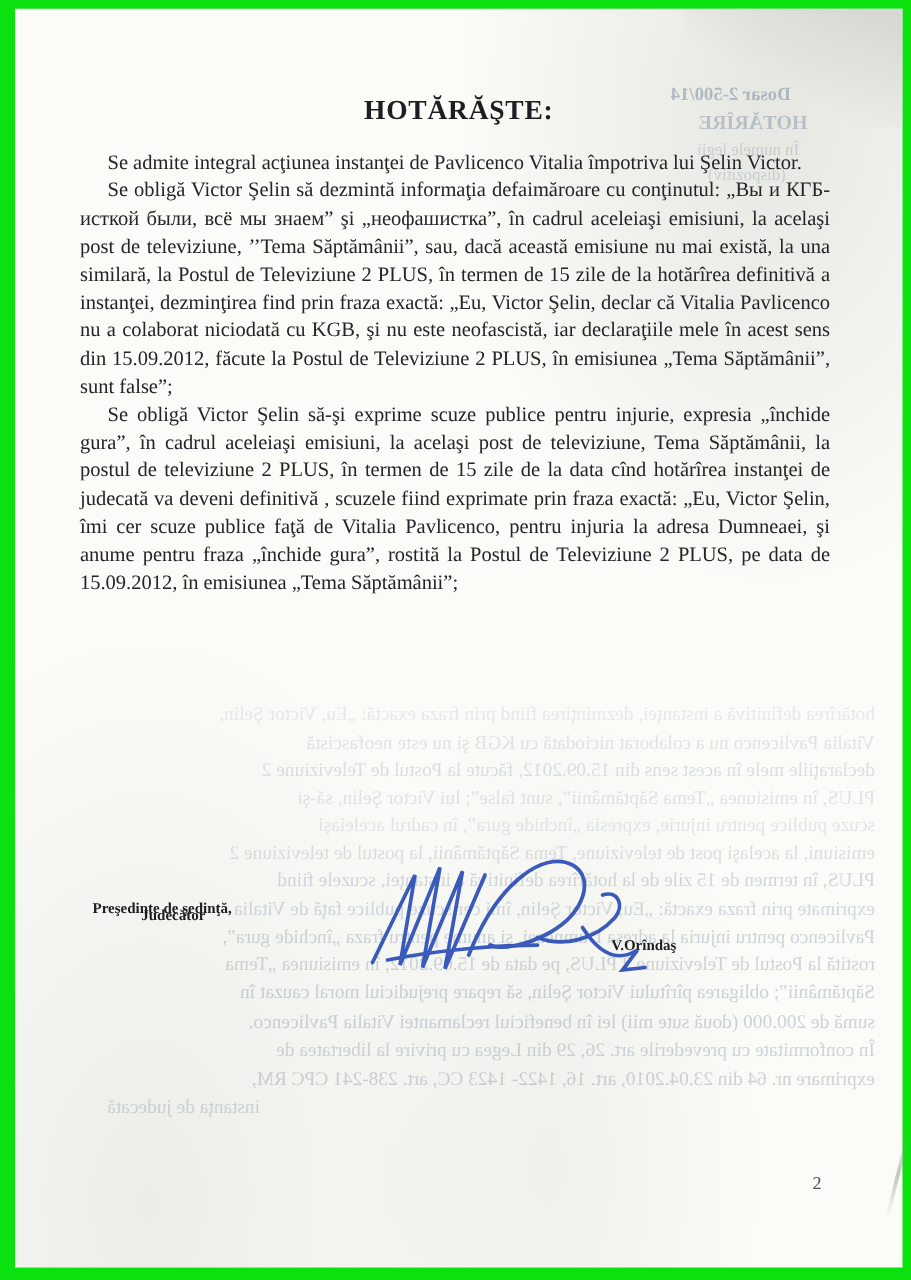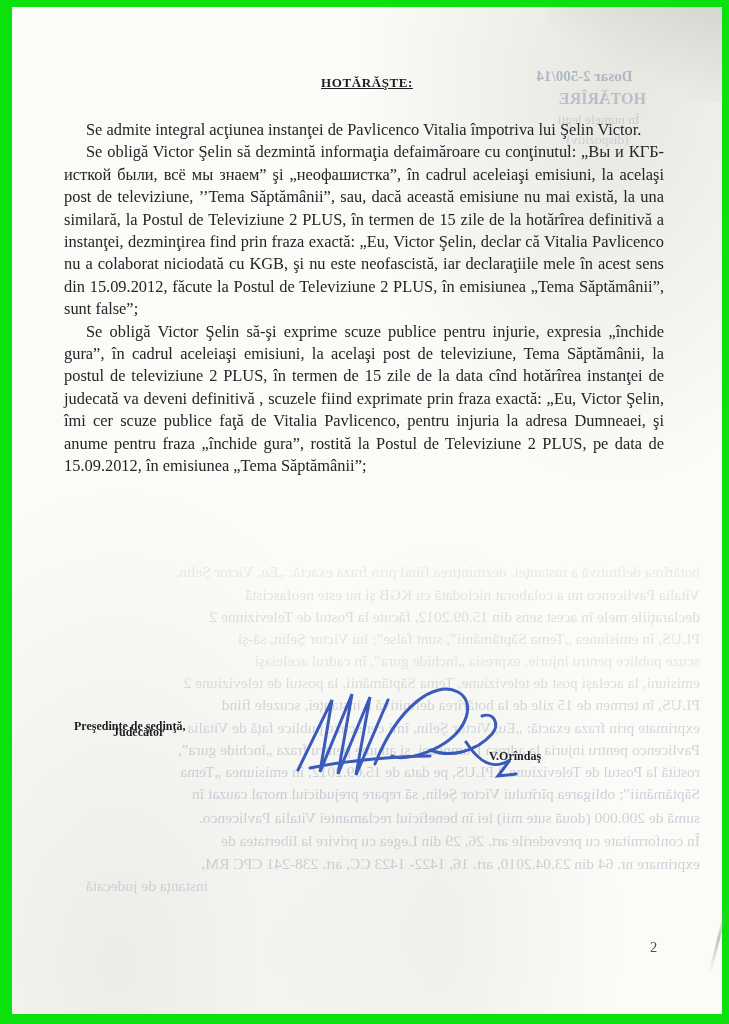--- a/index.html
+++ b/index.html
@@ -21,22 +21,22 @@
     background:linear-gradient(208deg, rgba(196,198,192,0.55) 8%, rgba(196,198,192,0.0) 62%);
     pointer-events:none;
   }
   .crease-br {
     position:absolute; right:2px; bottom:40px; width:3px; height:70px;
     background:linear-gradient(180deg, rgba(150,152,146,0.0), rgba(150,152,146,0.55), rgba(150,152,146,0));
     transform:rotate(14deg);
   }
   .heading {
     position:absolute; top:68px; left:0; width:100%;
-    text-align:center; font-weight:bold; font-size:13px;
-    letter-spacing:0.6px; color:#1d1d22; z-index:3;text-decoration:underline;
+    text-align:center; font-weight:bold; font-size:22px;
+    letter-spacing:0.6px; color:#1d1d22; z-index:3;
   }
   .text-block {
     position:absolute; left:52px; top:112px; width:600px;
     font-size:16.4px; line-height:22.4px; text-align:justify;
     color:#242429; z-index:3;
   }
   .text-block p { margin:0; text-indent:22px; }
   .text-block p.tight { text-indent:6px; margin-left:-11px; width:611px; }
   .appeal {
     margin:27px 0 0 11px !important; width:589px;

